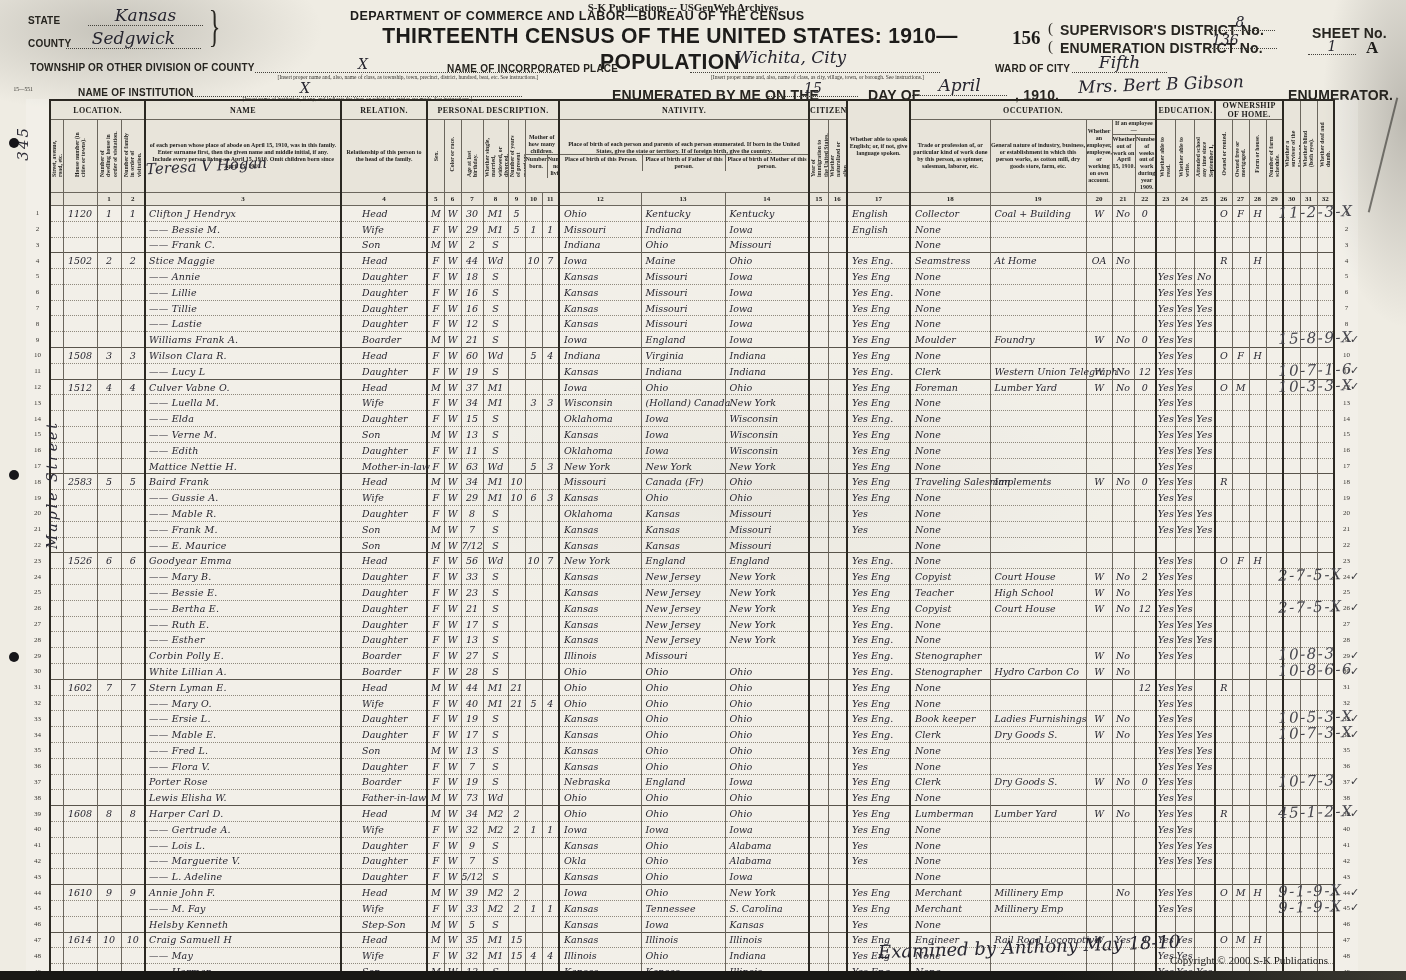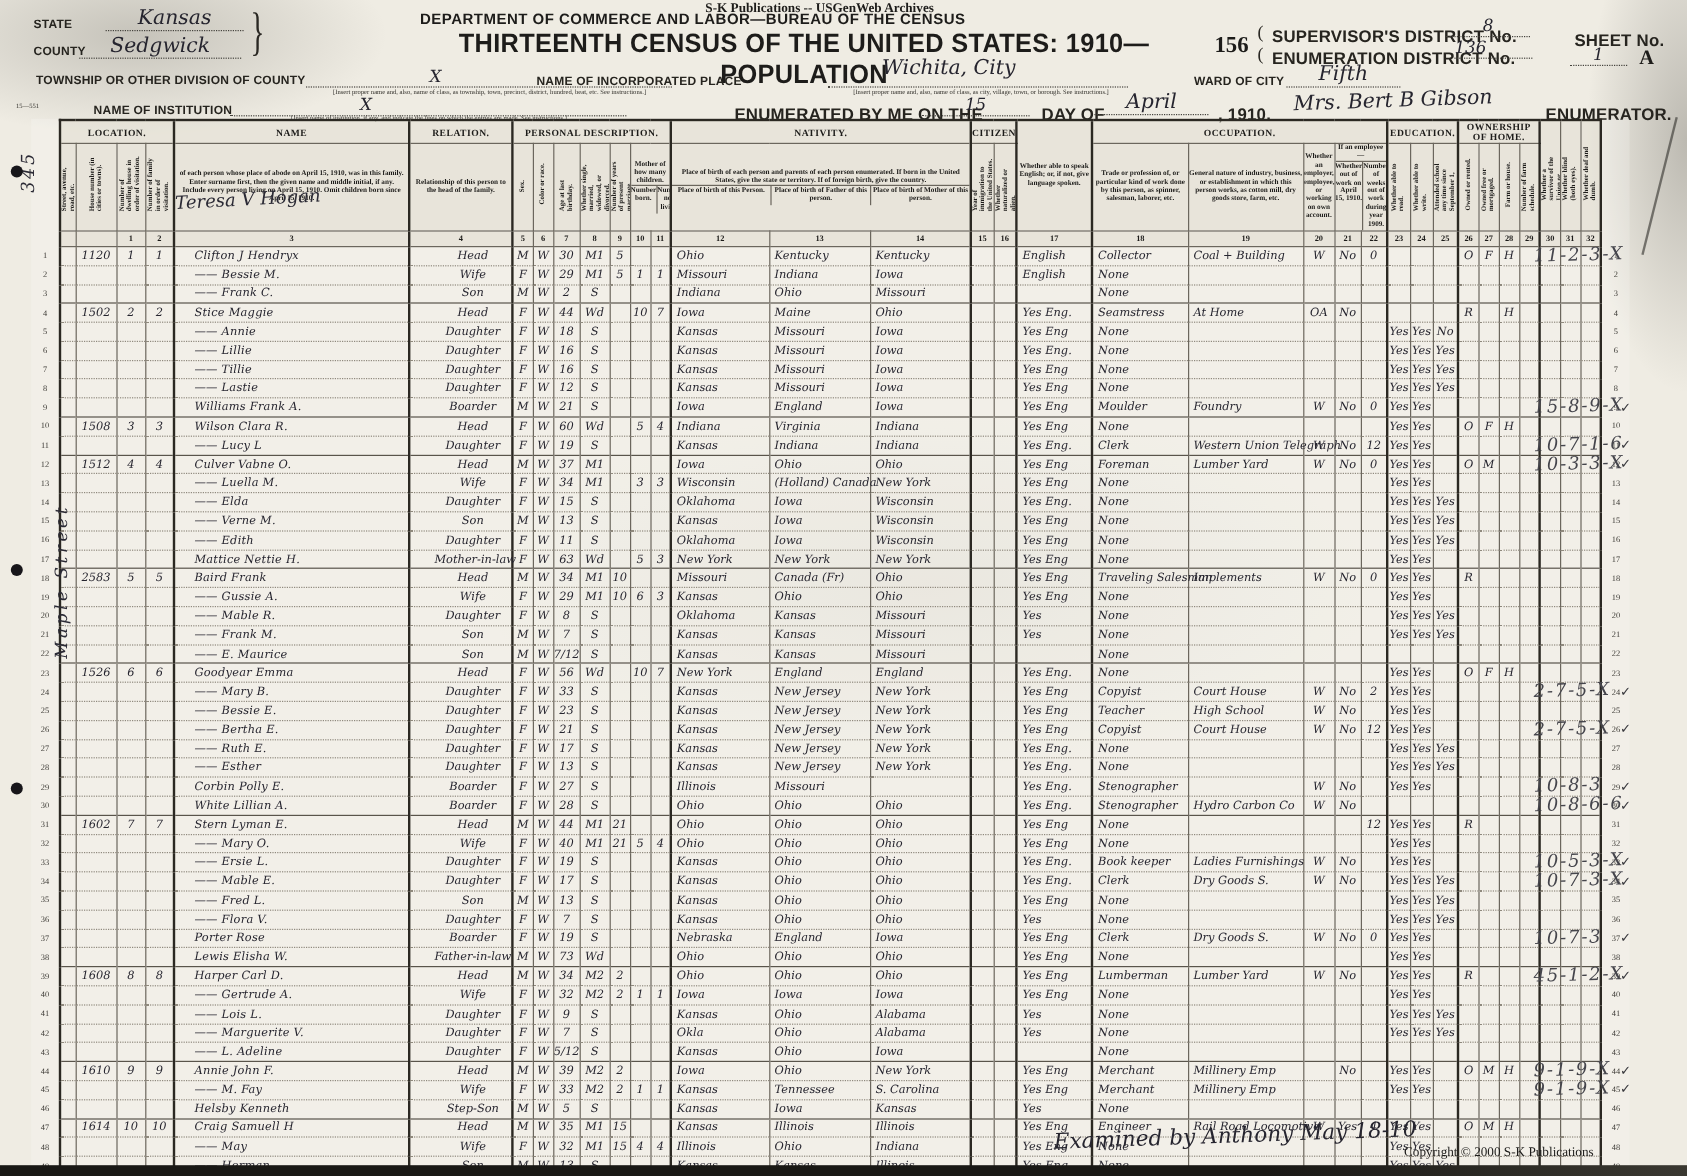--- a/index.html
+++ b/index.html
@@ -45,22 +45,22 @@
   .split .tiny{flex:1;padding:1px 0;}
   .sl{border-left:1px solid #6b665d;}
   #numrow th{font:bold 7px "Liberation Serif",serif;height:12px;text-align:center;background:rgba(214,208,192,.35);}
   
   .census tbody td{height:14.8px;border-top:1px dotted #8f897d;border-bottom:none;font-size:9.5px;white-space:nowrap;}
   .census tbody tr.fam td{border-top:1px solid #59544b;}
   .census tbody tr.last td{border-bottom:2px solid #2b2822;}
   td.hw{font-family:"DejaVu Serif",serif;font-style:italic;color:#26252f;}
   td.c{text-align:center;}
   td.sm{font-size:9px;}
-  td.nm{font-size:10px;padding-left:16px;letter-spacing:.2px;}
-  td.rel{font-size:9.5px;padding-left:20px;text-align:center;}
+  td.nm{font-size:10px;padding-left:3px;letter-spacing:.2px;}
+  td.rel{font-size:9.5px;padding-left:20px;}
   td.pl{font-size:9.5px;padding-left:4px;}
   td.ov{overflow:visible;}
   td.pr,.census .ln{font:7px "Liberation Serif",serif;color:#3a3833;text-align:center;font-style:normal;}
   td.vet{position:relative;overflow:visible;}
   .pencil{position:absolute;left:-6px;top:-3px;white-space:nowrap;font-family:"DejaVu Serif",serif;font-style:italic;font-size:15px;color:#45454c;letter-spacing:1.5px;z-index:6;transform:rotate(-1.5deg);}
   td.lnr{position:relative;overflow:visible;}
   .chk{position:absolute;left:15px;top:1px;font-size:11px;color:#38383d;font-style:normal;}
   
   .maple{left:44px;top:420px;writing-mode:vertical-rl;transform:rotate(180deg);font-size:14px;letter-spacing:3px;color:#2b2a35;z-index:5;}
   .m345{left:14px;top:126px;writing-mode:vertical-rl;transform:rotate(180deg);font-size:15px;letter-spacing:2px;color:#2b2a35;z-index:5;}

